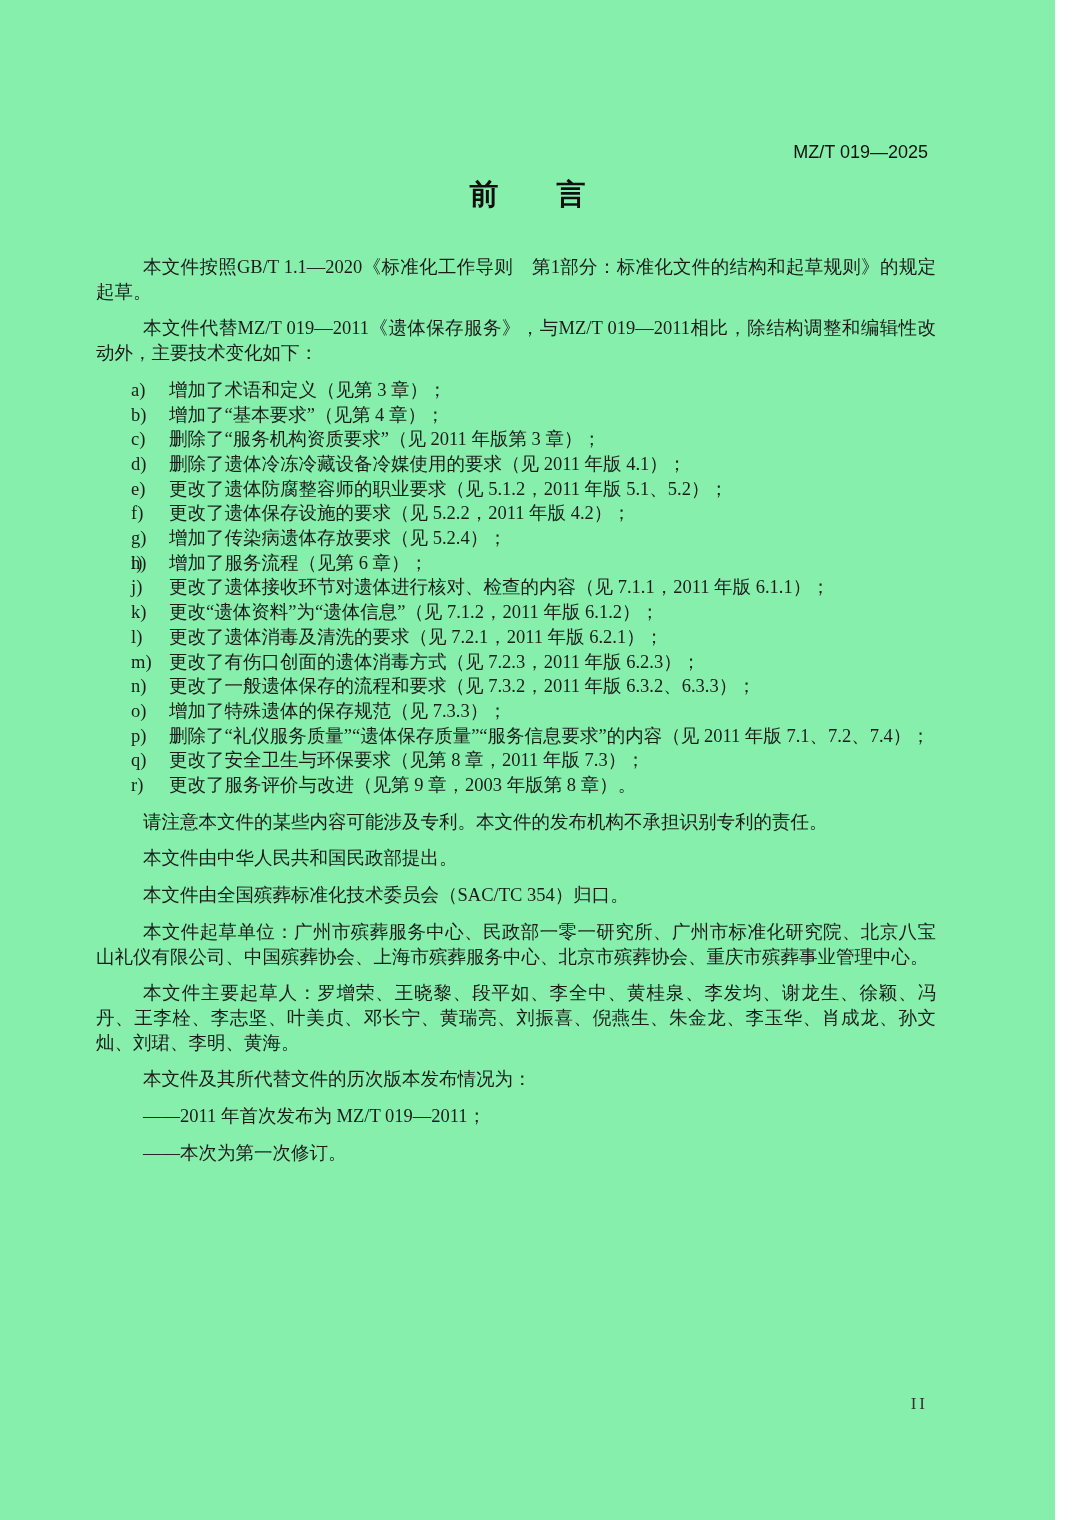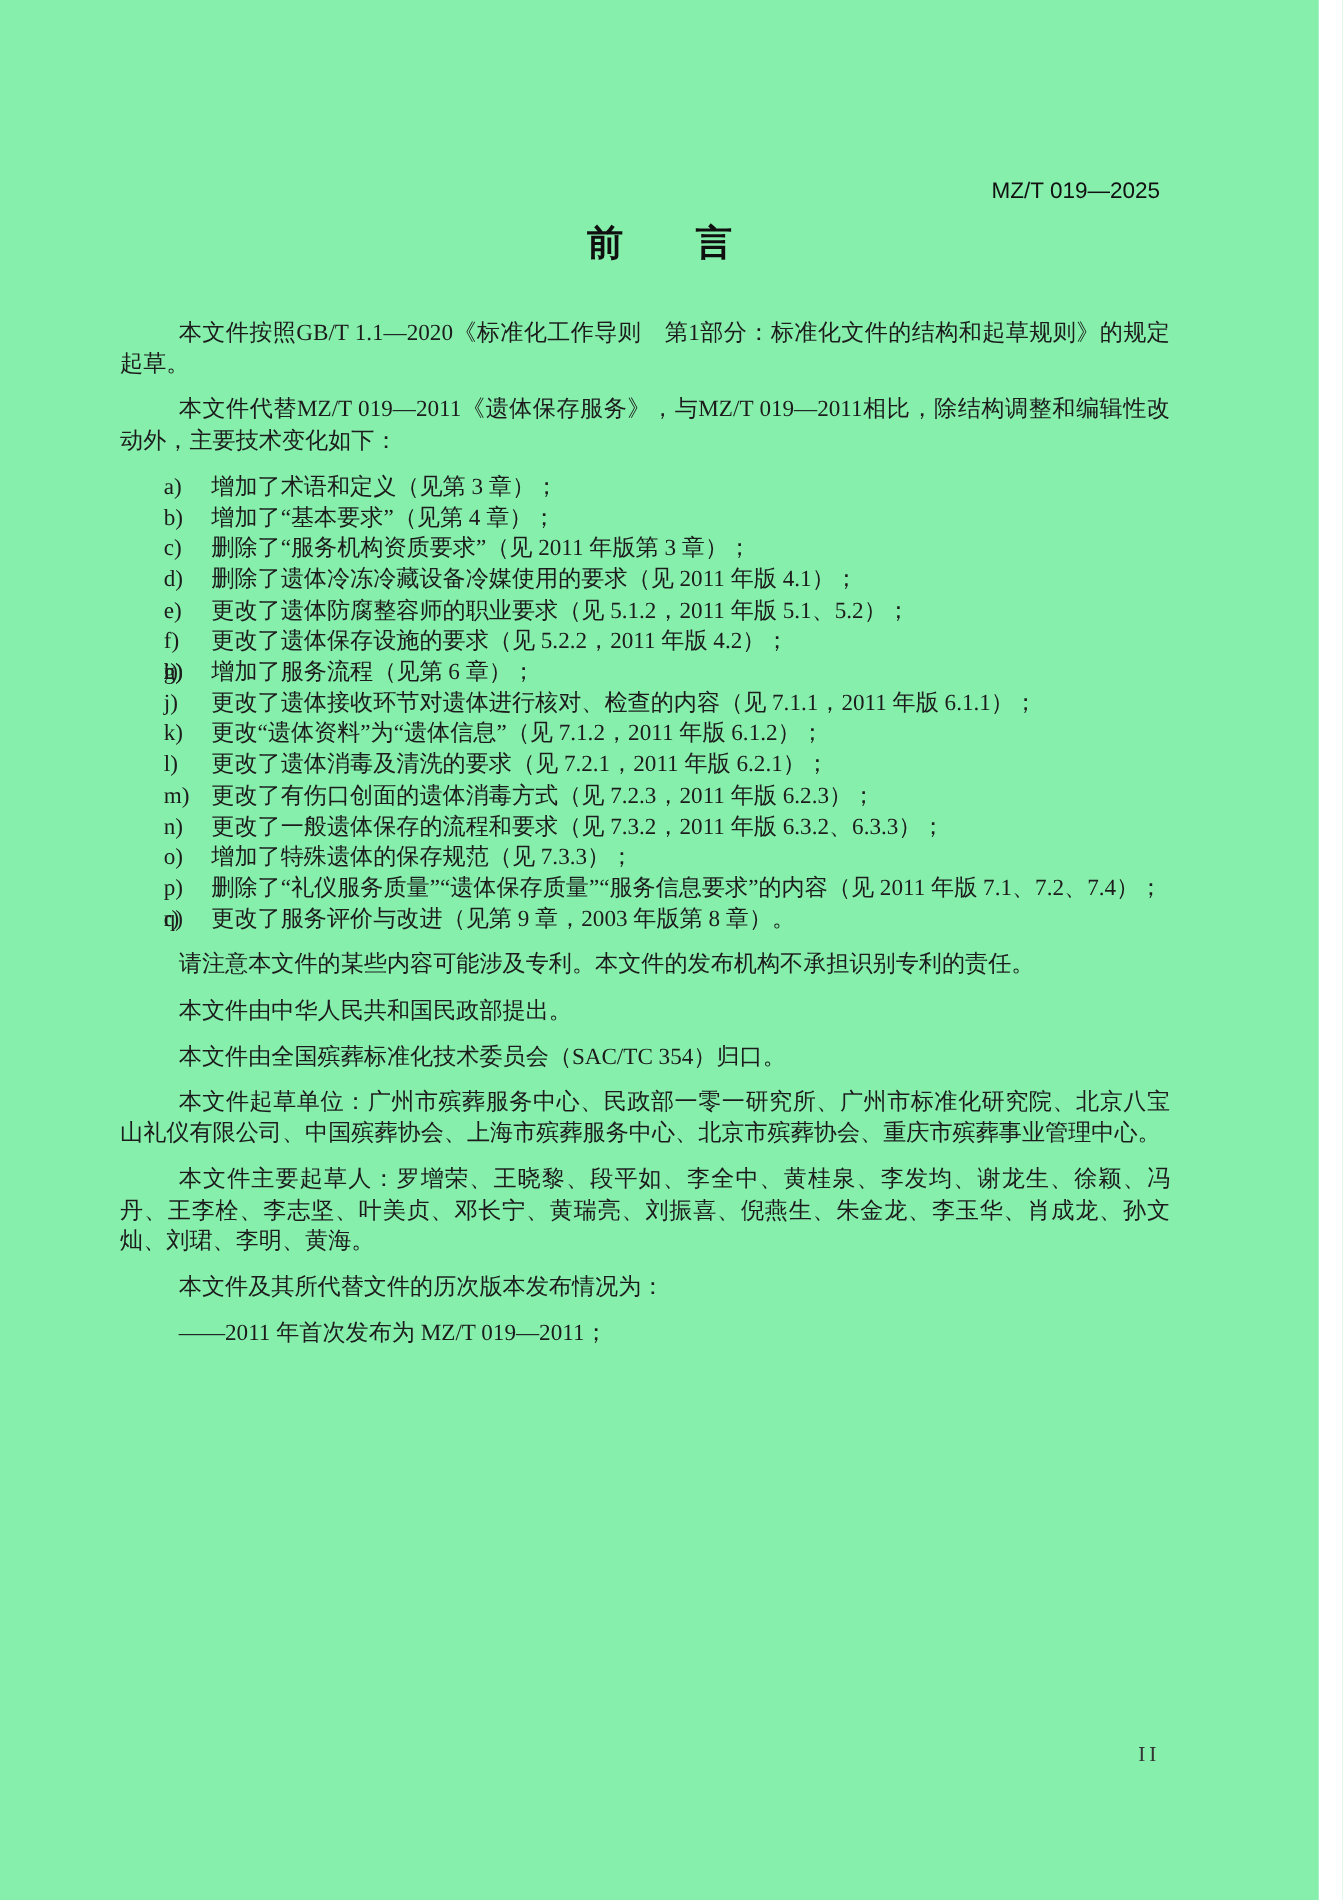--- a/index.html
+++ b/index.html
@@ -104,21 +104,21 @@
 
         <div class="change-item">
           <span class="marker">e)</span><span>更改了遗体防腐整容师的职业要求（见 5.1.2，2011 年版 5.1、5.2）；</span>
         </div>
 
         <div class="change-item">
           <span class="marker">f)</span><span>更改了遗体保存设施的要求（见 5.2.2，2011 年版 4.2）；</span>
         </div>
 
         <div class="change-item">
-          <span class="marker">g)</span>
+          <span class="marker">g)</span><span>增加了传染病遗体存放要求（见 5.2.4）；</span>
         </div>
 
         <div class="change-item">
           <span class="marker">h)</span>
         </div>
 
         <div class="change-item">
           <span class="marker">i)</span><span>增加了服务流程（见第 6 章）；</span>
         </div>
 
@@ -144,21 +144,21 @@
 
         <div class="change-item">
           <span class="marker">o)</span><span>增加了特殊遗体的保存规范（见 7.3.3）；</span>
         </div>
 
         <div class="change-item">
           <span class="marker">p)</span><span>删除了“礼仪服务质量”“遗体保存质量”“服务信息要求”的内容（见 2011 年版 7.1、7.2、7.4）；</span>
         </div>
 
         <div class="change-item">
-          <span class="marker">q)</span>
+          <span class="marker">q)</span><span>更改了安全卫生与环保要求（见第 8 章，2011 年版 7.3）；</span>
         </div>
 
         <div class="change-item">
           <span class="marker">r)</span><span>更改了服务评价与改进（见第 9 章，2003 年版第 8 章）。</span>
         </div>
       </div>
 
     <div>
 
         <p>请注意本文件的某些内容可能涉及专利。本文件的发布机构不承担识别专利的责任。</p>
@@ -171,19 +171,20 @@
 
         <p>本文件主要起草人：罗增荣、王晓黎、段平如、李全中、黄桂泉、李发均、谢龙生、徐颖、冯丹、王李栓、李志坚、叶美贞、邓长宁、黄瑞亮、刘振喜、倪燕生、朱金龙、李玉华、肖成龙、孙文灿、刘珺、李明、黄海。</p>
       </div>
 
     <p>本文件及其所代替文件的历次版本发布情况为：</p>
 
     <div>
 
         <p>——2011 年首次发布为 MZ/T 019—2011；</p>
 
+        <p>——本次为第一次修订。</p>
       </div>
 
   </div>
 
   <div class="page-number">II</div>
 
 </div>
 
 </body></html>

